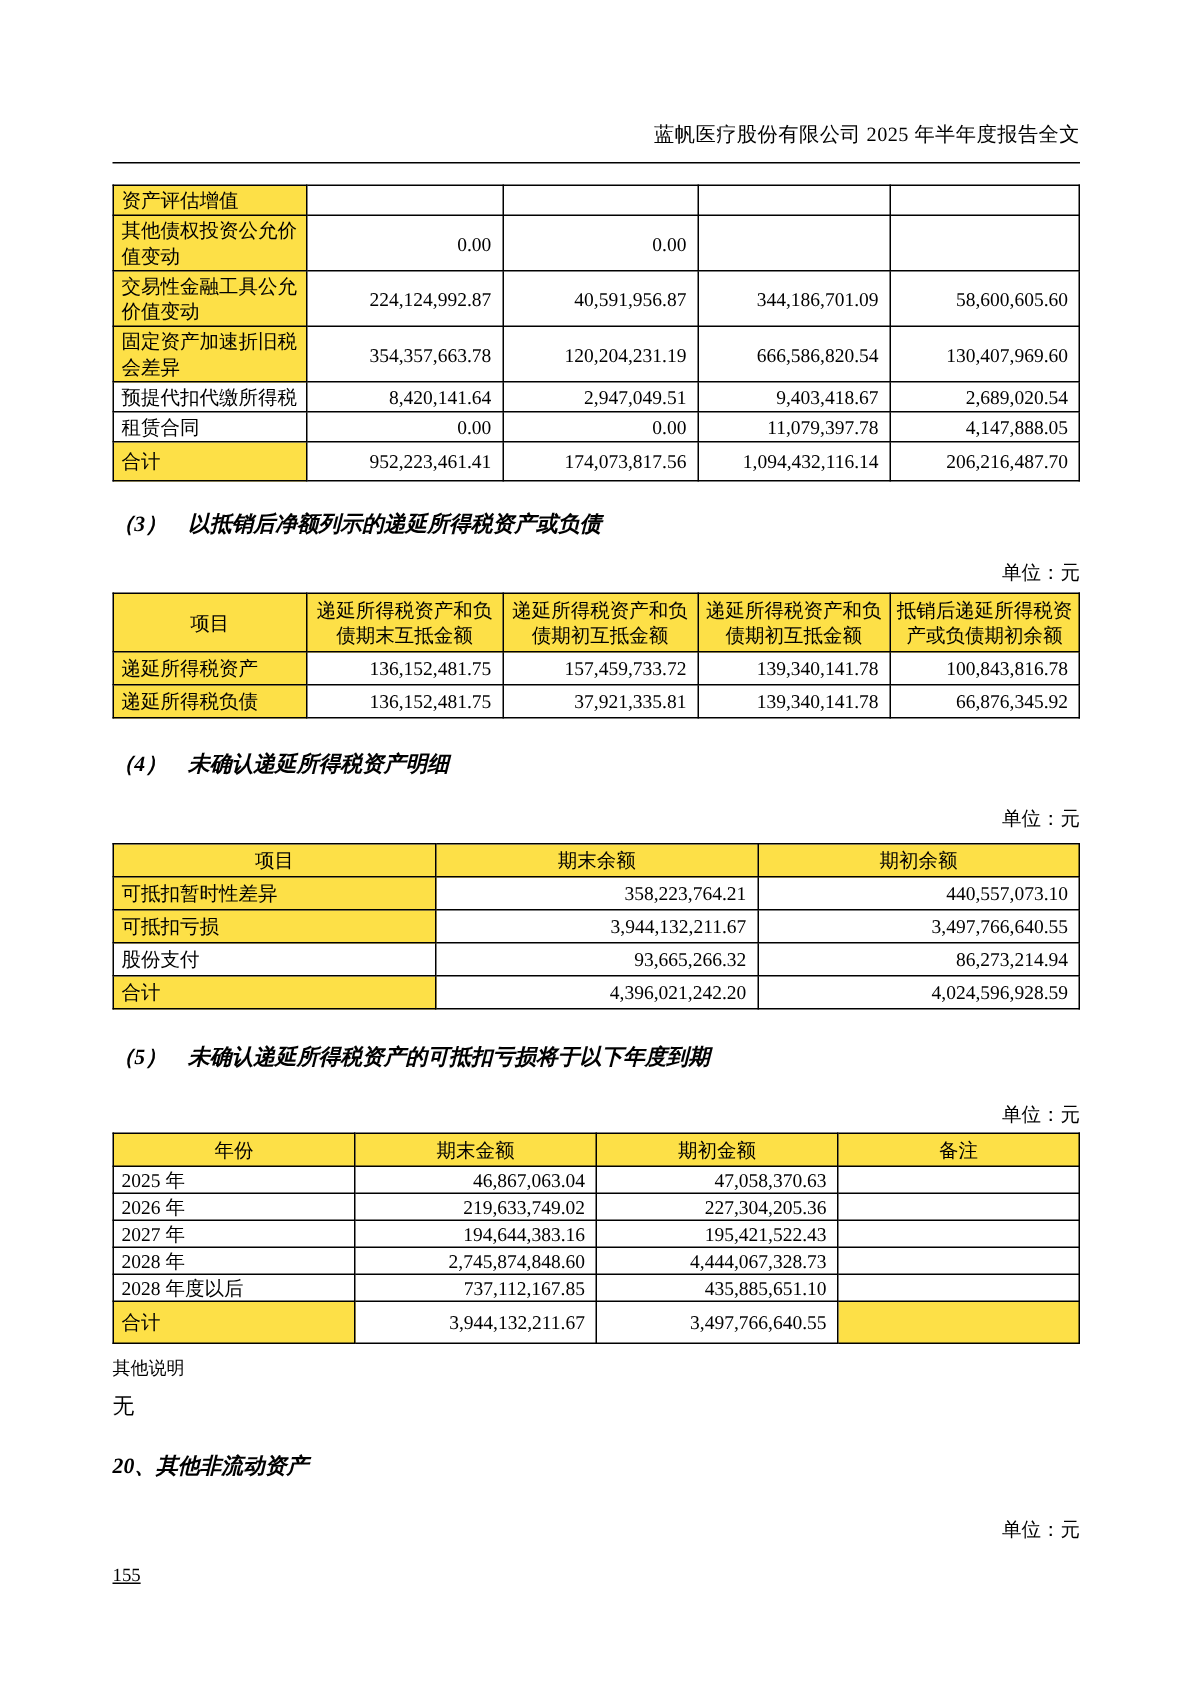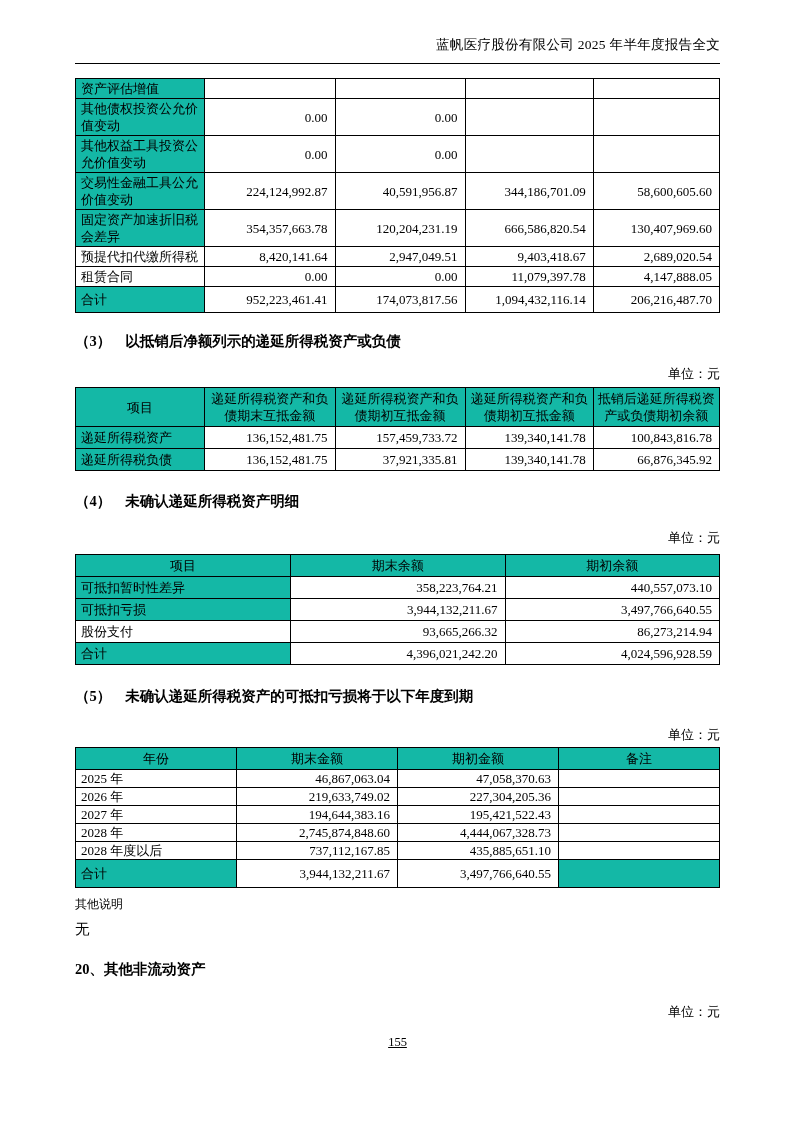--- a/index.html
+++ b/index.html
@@ -2,37 +2,37 @@
 <html><head>
 <meta charset="utf-8">
 <style>
   * { box-sizing: border-box; margin: 0; padding: 0; }
   html, body { background: #ffffff; }
   body {
     width: 794px; height: 1123px;
     font-family: "Liberation Serif", "DejaVu Serif", serif;
     color: #000; position: relative; overflow: hidden;
   }
-  .content { padding: 36px 74px 0 75px; }
+  .content { padding: 36px 74px 0 75px; margin-top: 45px; }
 
   .doc-header { text-align: right; font-size: 13.5px; letter-spacing: 0.3px; }
   .header-rule { border: 0; border-top: 1.4px solid #000; margin-top: 9px; }
 
   table { border-collapse: collapse; width: 100%; table-layout: fixed; font-size: 13px; }
   td, th { border: 1px solid #000; vertical-align: middle; font-weight: normal; line-height: 17px; }
   th { text-align: center; padding: 2px 3px; }
-  .shaded { background: #14b8a6; }
+  .shaded { background: #fde047; }
   .lbl { text-align: left; padding: 1px 3px 1px 5px; }
   .num { text-align: right; padding: 1px 7px 1px 2px; }
 
   .t1 { margin-top: 14px; }
   .t1 td { padding-top: 1px; padding-bottom: 1px; }
   .t1 .total td { padding-top: 4px; padding-bottom: 4px; }
 
-  .sec-h { font-size: 14.5px; font-weight: bold; }
+  .sec-h { font-size: 14.5px; font-weight: bold; font-style: italic; }
   .sec-num { margin-right: 14px; }
   .sec3 { margin-top: 19px; }
   .sec4 { margin-top: 21px; }
   .sec5 { margin-top: 22px; }
 
   .unit { text-align: right; font-size: 13px; }
   .unit-3 { margin-top: 14px; margin-bottom: 4px; }
   .unit-4 { margin-top: 18px; margin-bottom: 7px; }
   .unit-5 { margin-top: 20px; margin-bottom: 3px; }
 
@@ -41,21 +41,21 @@
   .t3 td { padding-top: 2px; padding-bottom: 2px; }
 
   .t4 td { line-height: 15px; padding-top: 1px; padding-bottom: 1px; }
   .t4 th { line-height: 15px; padding-top: 3px; padding-bottom: 3px; }
   .t4 .total td { padding-top: 6px; padding-bottom: 6px; }
 
   .notes-label { margin-top: 8px; font-size: 12px; }
   .notes-value { margin-top: 7px; font-size: 14.5px; }
   .sec20 { margin-top: 21px; font-size: 14.5px; font-weight: bold; }
   .unit-20 { margin-top: 24px; }
-  .page-num { margin-top: 14px; text-align: center; font-size: 12.5px; text-decoration: underline; }
+  .page-num { margin-top: 14px; text-align: left; font-size: 12.5px; text-decoration: underline; }
 </style>
 </head>
 <body>
 
 <div class="content">
 
   <div class="doc-header">蓝帆医疗股份有限公司 2025 年半年度报告全文</div>
   <hr class="header-rule">
 
   <table class="t1">
@@ -69,27 +69,20 @@
     <tbody>
       <tr>
         <td class="lbl shaded">资产评估增值</td>
         <td class="num"></td>
         <td class="num"></td>
         <td class="num"></td>
         <td class="num"></td>
       </tr>
       <tr>
         <td class="lbl shaded">其他债权投资公允价值变动</td>
-        <td class="num">0.00</td>
-        <td class="num">0.00</td>
-        <td class="num"></td>
-        <td class="num"></td>
-      </tr>
-      <tr>
-        <td class="lbl shaded">其他权益工具投资公允价值变动</td>
         <td class="num">0.00</td>
         <td class="num">0.00</td>
         <td class="num"></td>
         <td class="num"></td>
       </tr>
       <tr>
         <td class="lbl shaded">交易性金融工具公允价值变动</td>
         <td class="num">224,124,992.87</td>
         <td class="num">40,591,956.87</td>
         <td class="num">344,186,701.09</td>

